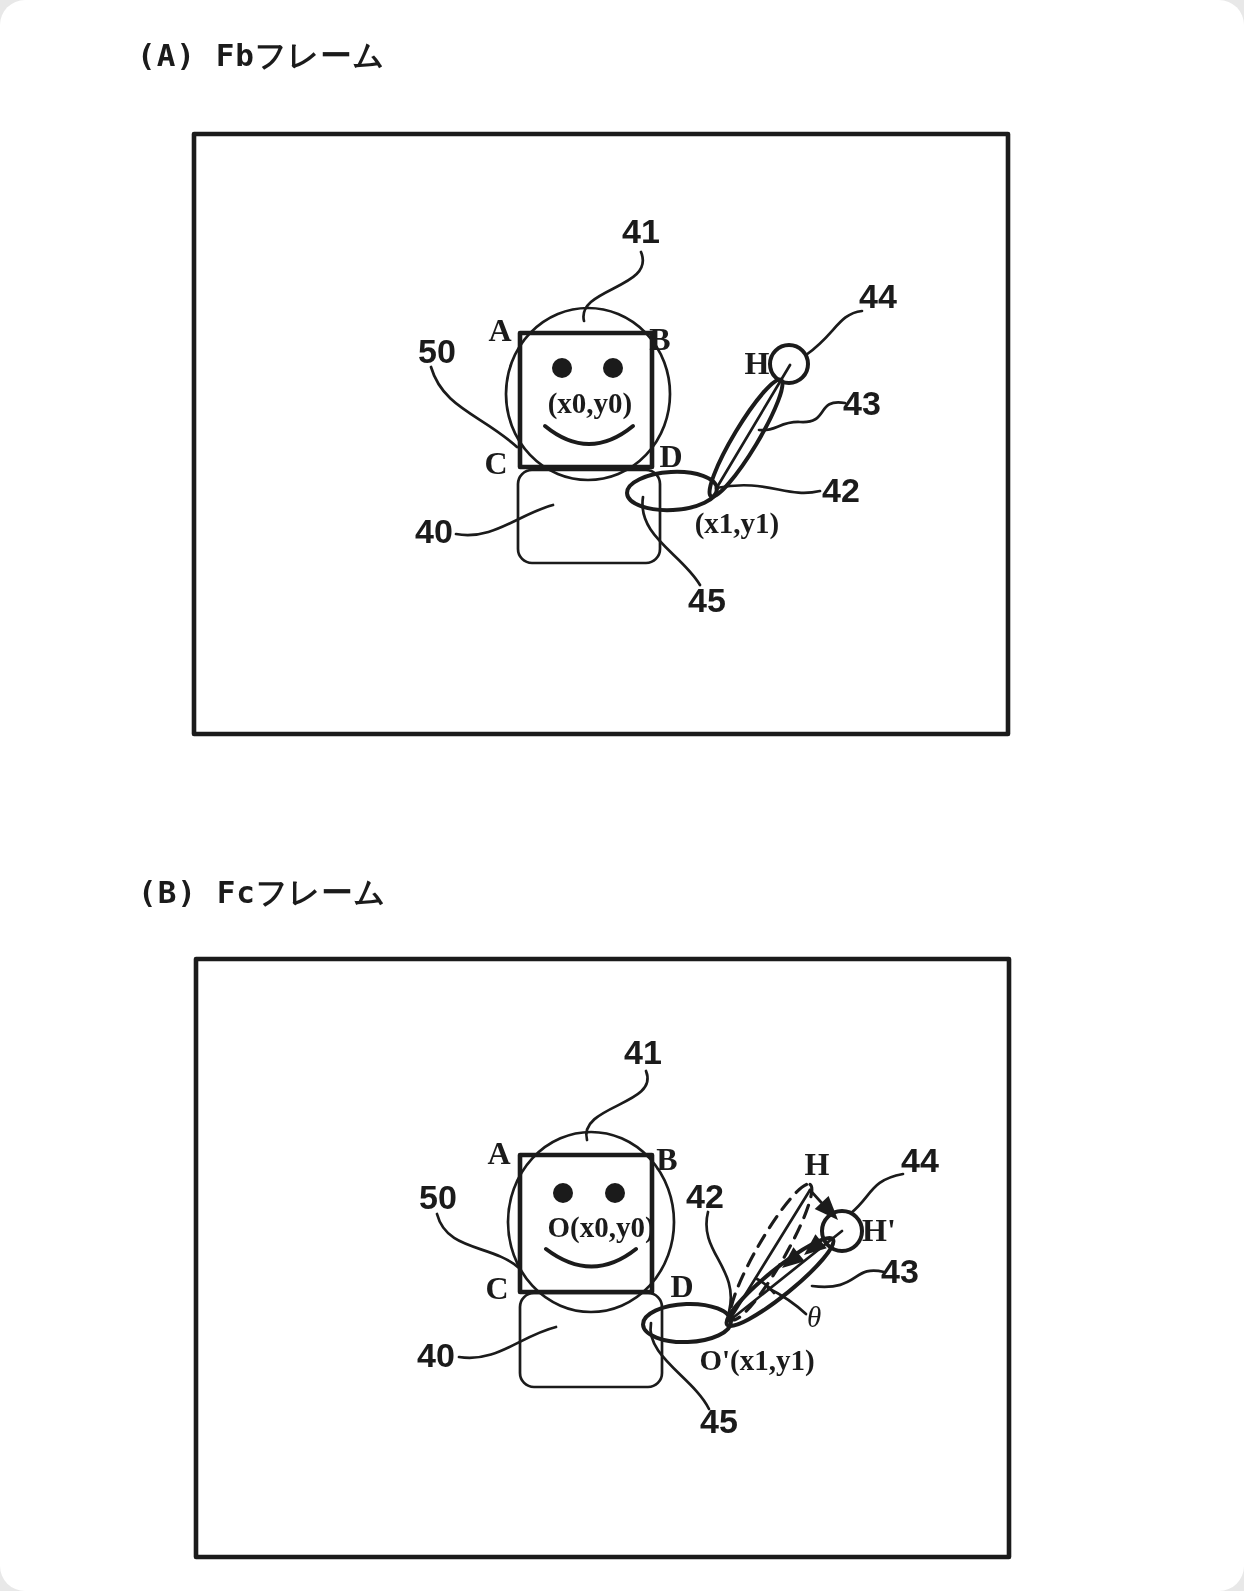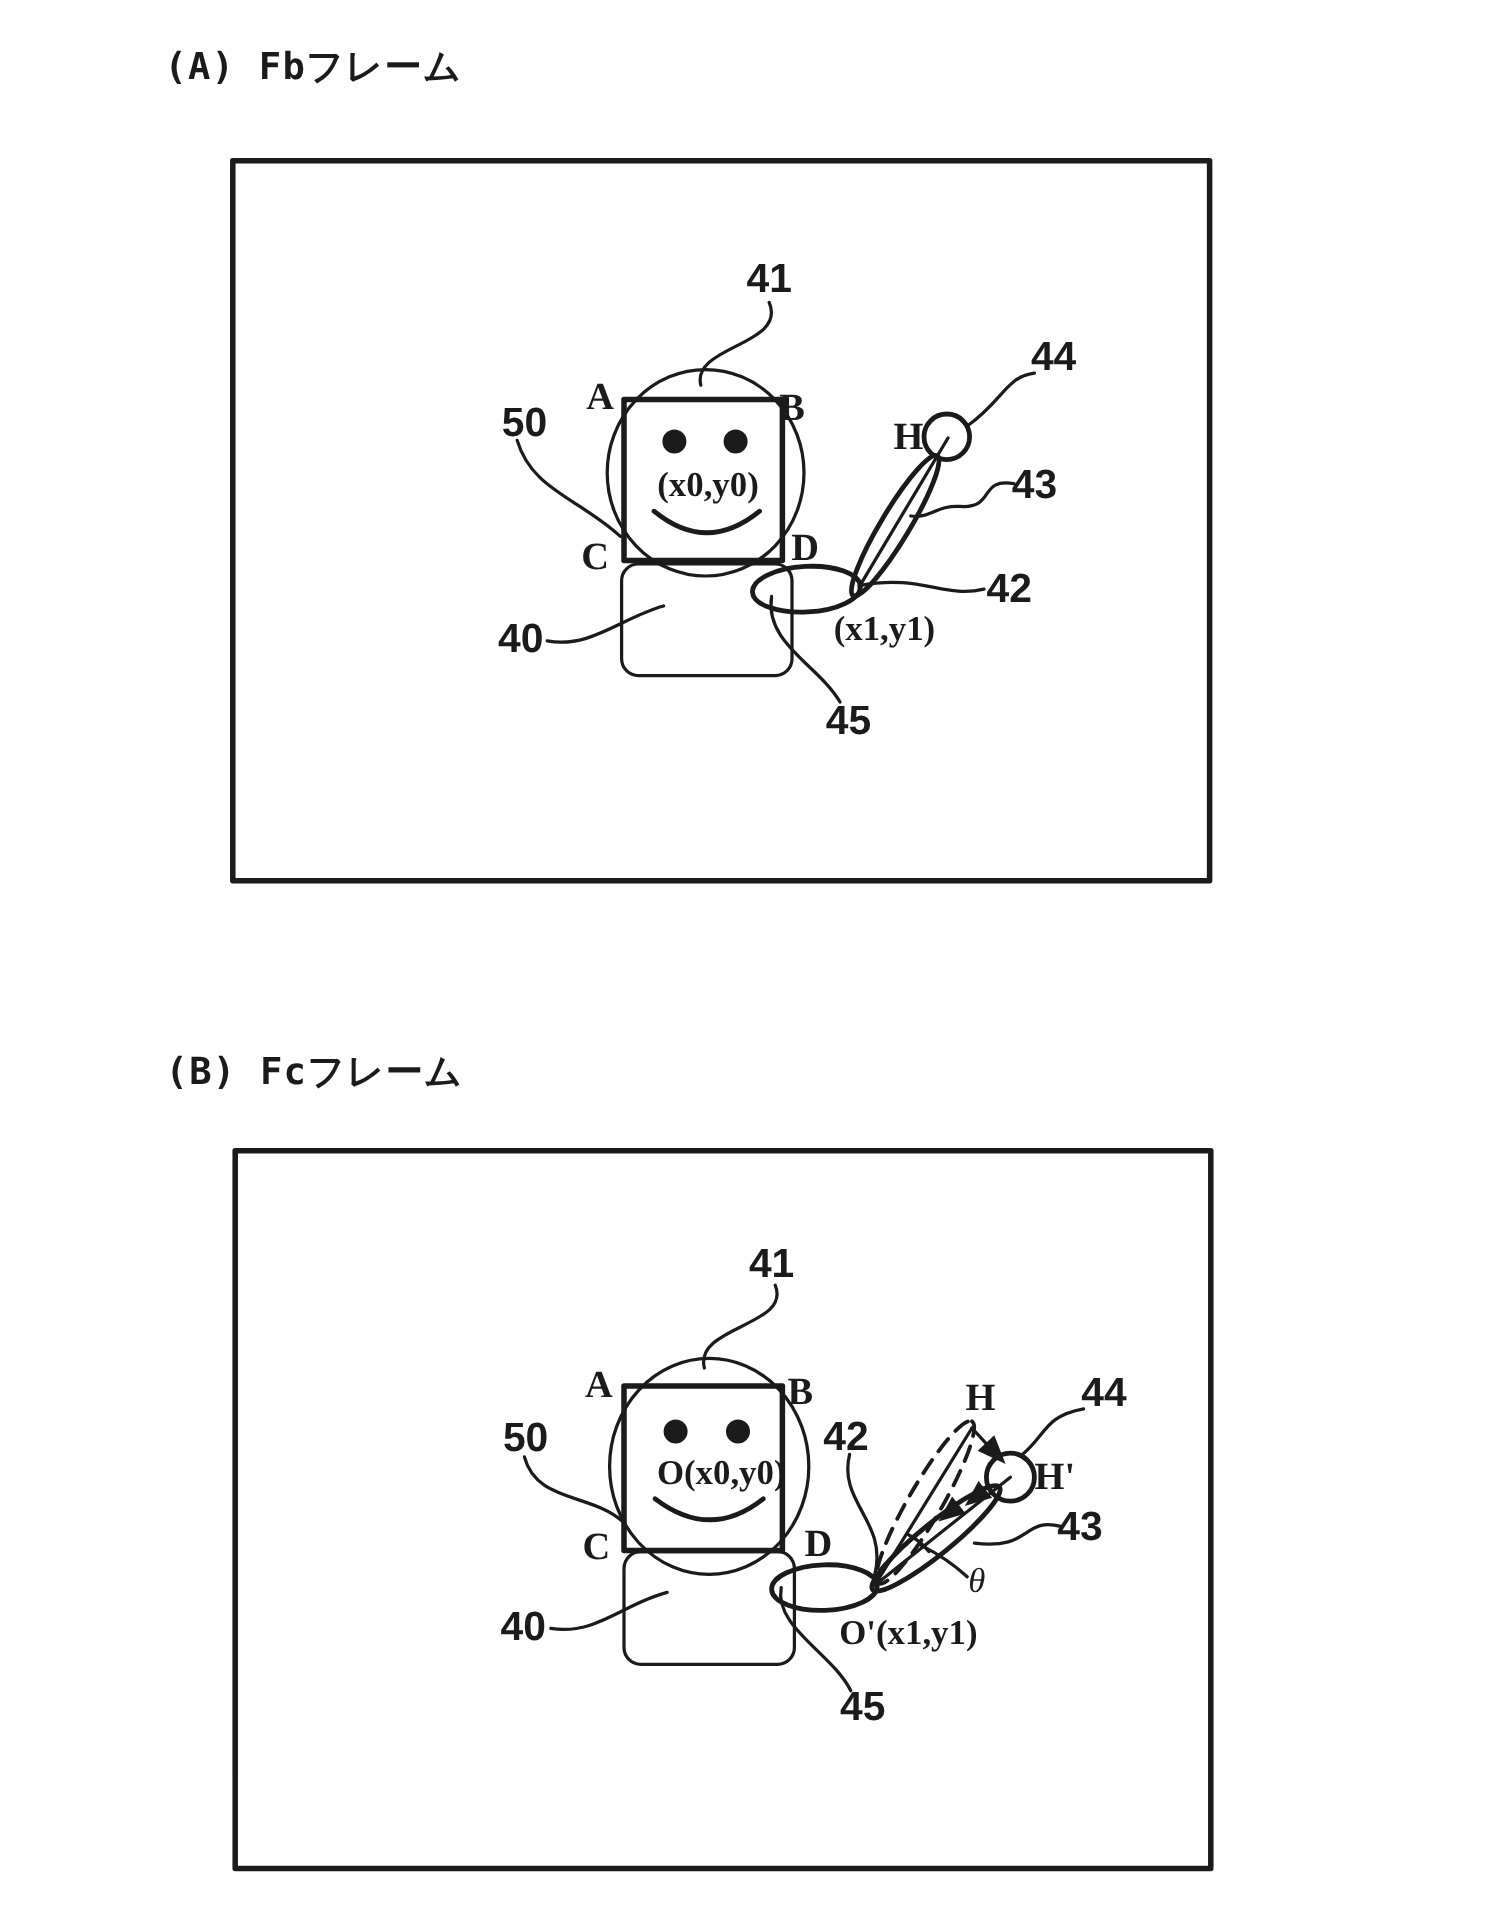--- a/index.html
+++ b/index.html
@@ -2,20 +2,21 @@
 <html><head>
 <meta charset="utf-8">
 <style>
   html,body{margin:0;padding:0;background:#e8e8e8;}
   .page{
     position:relative;
     width:1244px;height:1591px;
     background:#ffffff;
     margin:0 auto;
     font-family:"Liberation Serif", serif;
+    border-radius:25px;
   }
   svg{position:absolute;left:0;top:0;}
   .ln{fill:none;stroke:#1b1b1b;stroke-linecap:round;stroke-linejoin:round;}
   .w5{stroke-width:4.6;}
   .w4{stroke-width:4;}
   .w3{stroke-width:3.2;}
   .w25{stroke-width:2.7;}
   .dash{stroke-dasharray:13 9;}
   .fillink{fill:#1b1b1b;stroke:none;}
   text{fill:#1b1b1b;}

